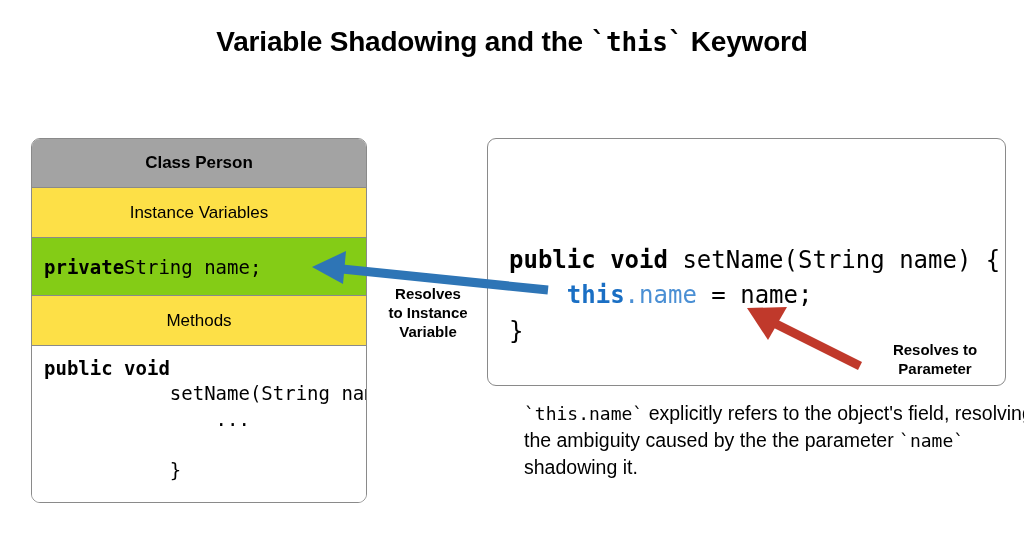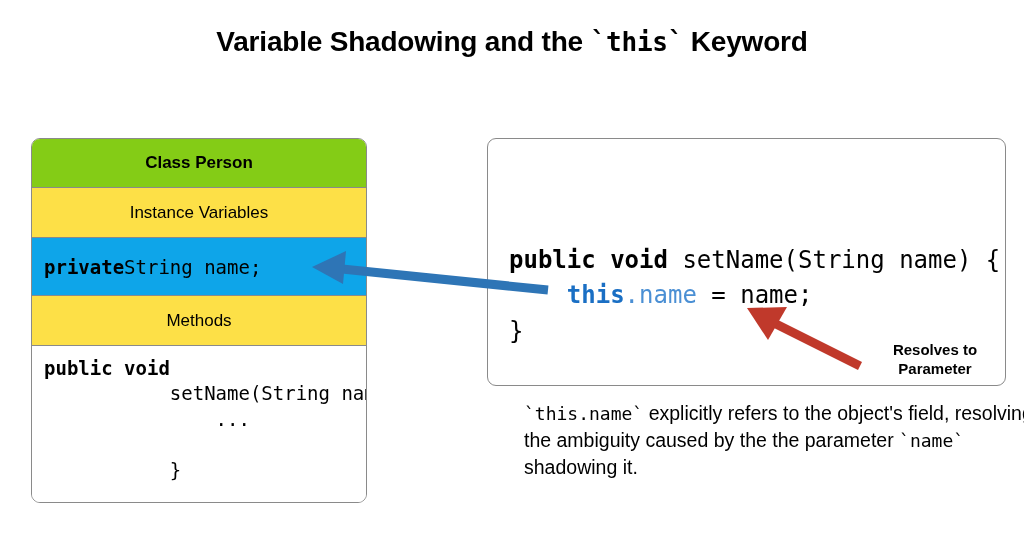--- a/index.html
+++ b/index.html
@@ -54,35 +54,35 @@
   }
   .class-row {
     box-sizing: border-box;
     width: 100%;
     display: flex;
     align-items: center;
     justify-content: center;
   }
   .row-header {
     height: 49px;
-    background: #84cc16;
+    background: #a3a3a3;
     border-bottom: 1.3px solid #8a8a8a;
     font-size: 17px;
     font-weight: bold;
   }
   .row-band {
     height: 50px;
     background: #fde047;
     border-bottom: 1.3px solid #8a8a8a;
     font-size: 17px;
     font-weight: normal;
   }
   .row-code {
     height: 58px;
-    background: #0ea5e9;
+    background: #84cc16;
     border-bottom: 1.3px solid #8a8a8a;
     justify-content: flex-start;
     padding-left: 12px;
     font-family: "DejaVu Sans Mono", monospace;
     font-size: 19px;
   }
   .row-body {
     height: 156px;
     background: #ffffff;
     border-bottom: none;
@@ -206,18 +206,21 @@
       <line x1="548" y1="290" x2="342" y2="269" stroke="#2e75b6" stroke-width="9" stroke-linecap="butt"></line>
       <polygon points="312,267 346,251 343,284" fill="#2e75b6"></polygon>
     </g>
 
     <g>
       <line x1="860" y1="366" x2="772" y2="322" stroke="#c0392b" stroke-width="9" stroke-linecap="butt"></line>
       <polygon points="747,308 787,307 768,340" fill="#c0392b"></polygon>
     </g>
   </svg>
 
+  <div class="arrow-label label-instance">Resolves
+to Instance
+Variable</div>
   <div class="arrow-label label-param">Resolves to
 Parameter</div>
 
   <div class="caption"><span class="mono-sm">`this.name`</span><span> explicitly refers to the object's field, resolving the ambiguity caused by the the parameter </span><span class="mono-sm">`name`</span><span> shadowing it.</span></div>
 
 </div>
 
 </body></html>

